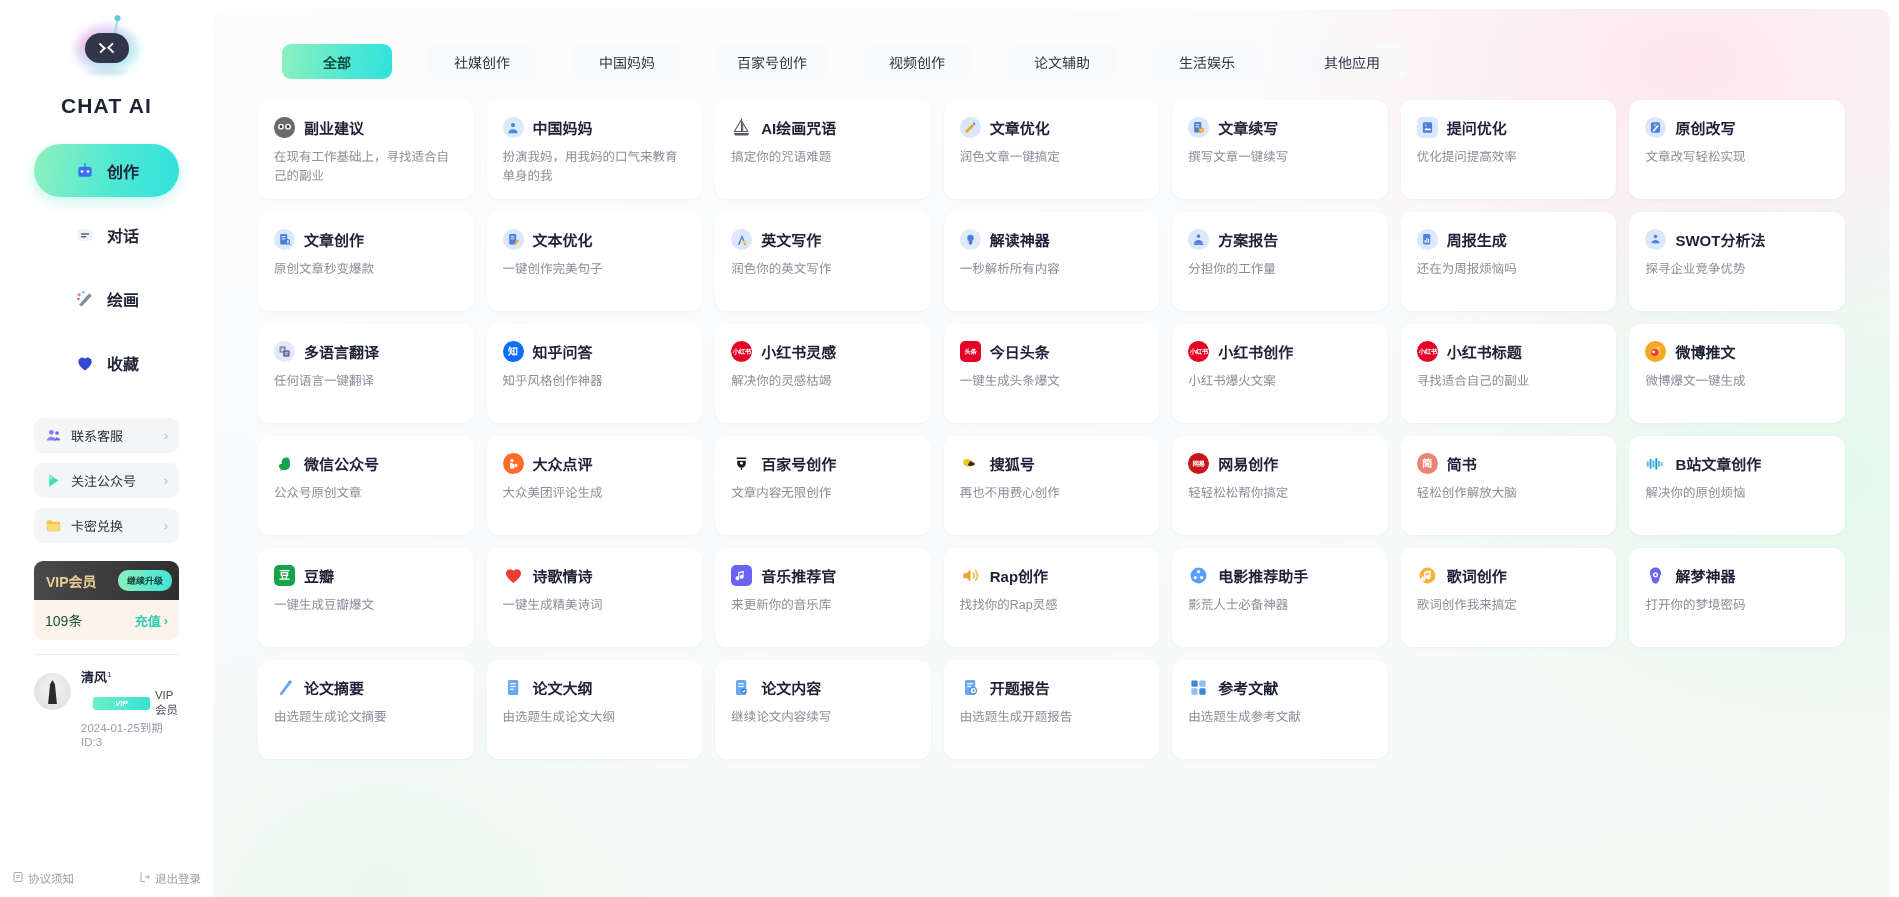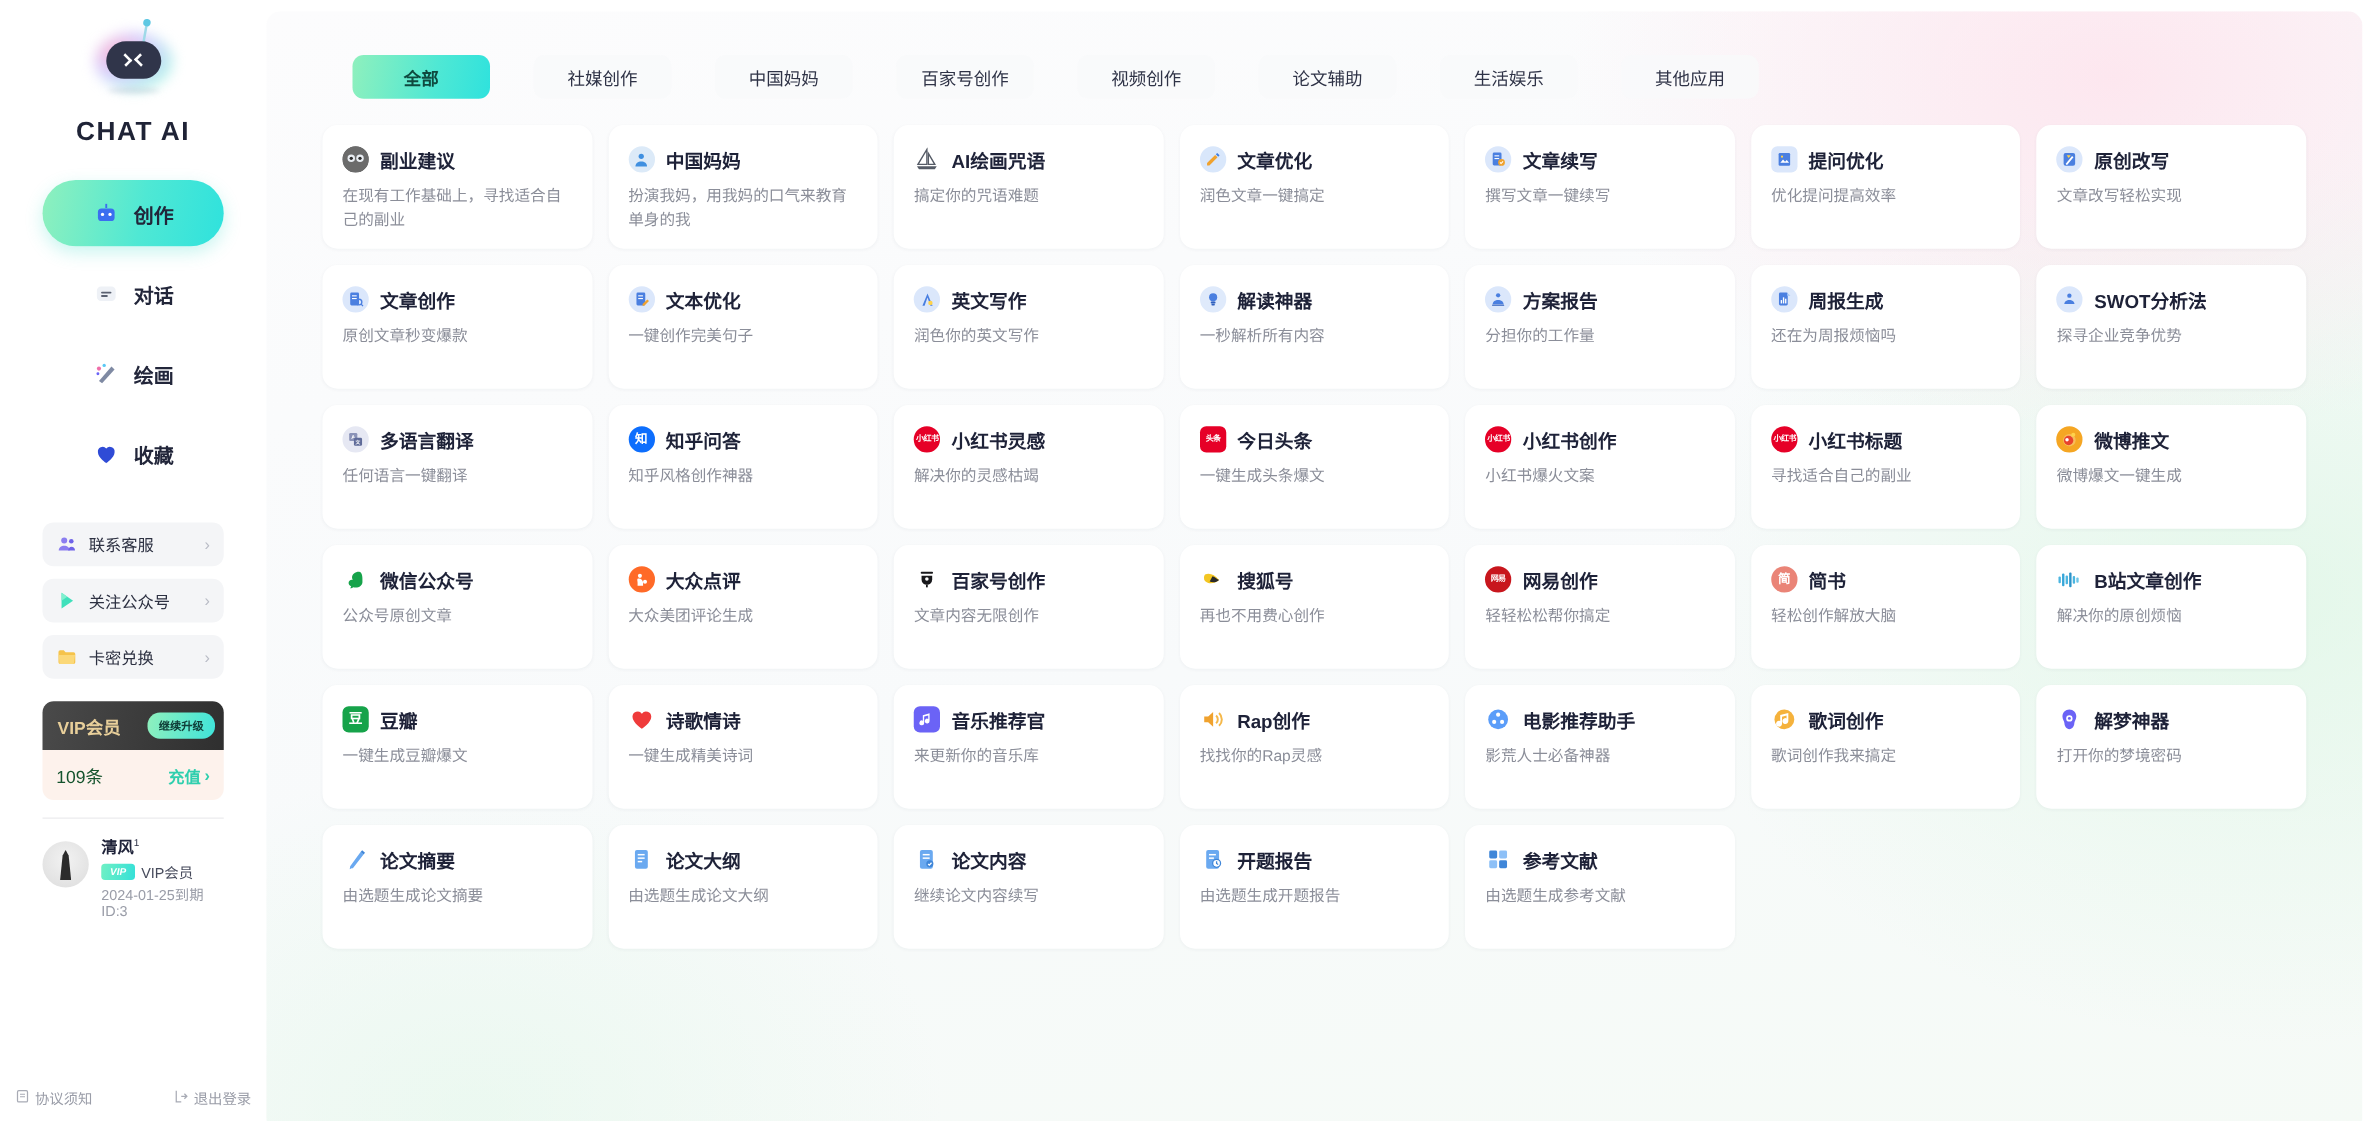--- a/index.html
+++ b/index.html
@@ -178,21 +178,21 @@
     background:#2b2b2b;
     clip-path: polygon(50% 0, 72% 18%, 90% 100%, 10% 100%, 28% 18%);
   }
   .p-info { flex: 1; padding-top: 2px; }
   .p-name { font-size: 13px; font-weight: 700; color: #20243a; }
   .p-name sup { font-size: 8px; font-weight: 400; color: #2b2f44; }
   .p-row { display: flex; align-items: center; gap: 5px; margin-top: 3px; }
   .vip-badge {
     background: linear-gradient(100deg, #6ff0c4, #35e0d8);
     color: #fff; font-size: 8px; font-weight: 700;
-    padding: 2px 7px; border-radius: 3px; font-style: italic;
+    padding: 2px 22px; border-radius: 3px; font-style: italic; margin-left: 12px;
   }
   .p-vip { font-size: 11.5px; color: #474b5c; }
   .p-exp { font-size: 11.5px; color: #9a9da8; margin-top: 2px; }
   .p-id  { font-size: 11.5px; color: #9a9da8; margin-top: 1px; }
 
   .footer {
     position: absolute;
     bottom: 11px; left: 0;
     width: 213px;
     display: flex; justify-content: space-between;

